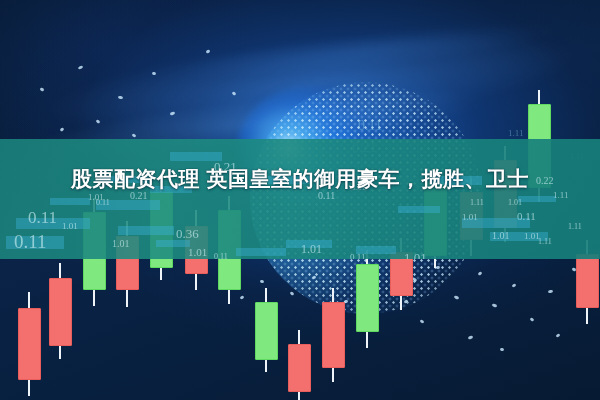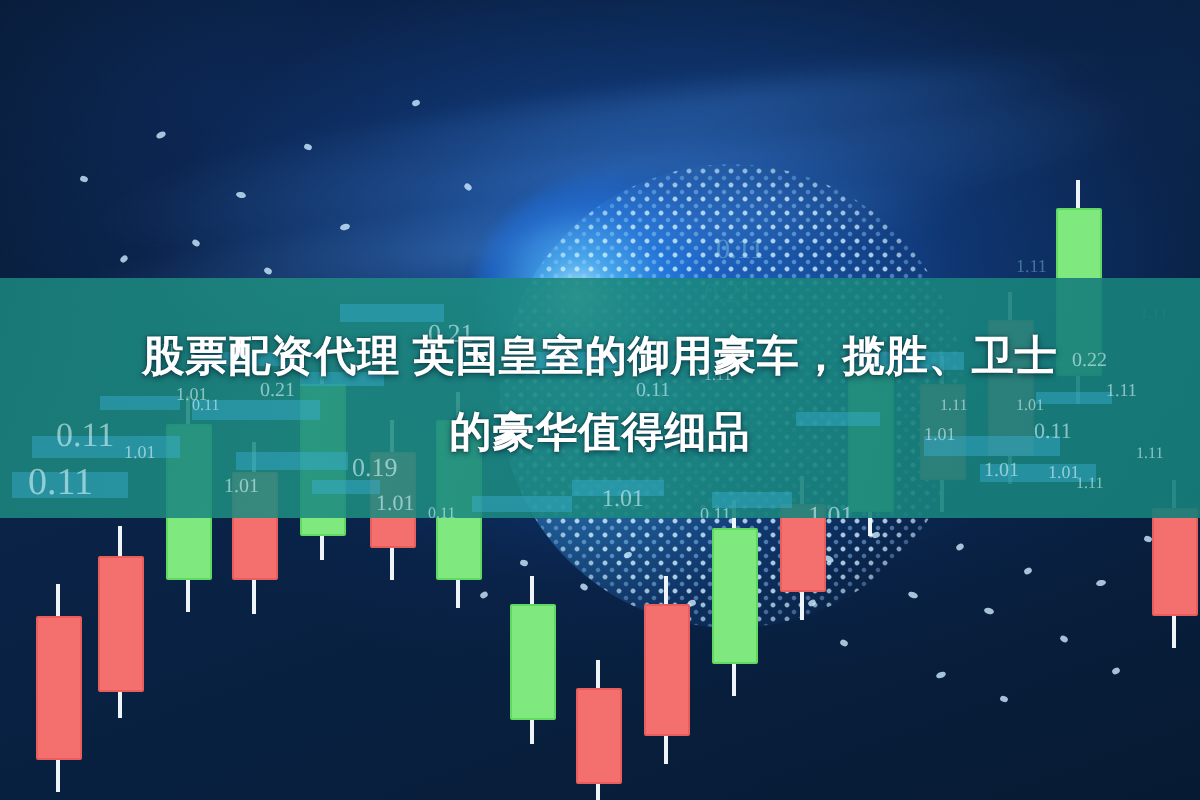--- a/index.html
+++ b/index.html
@@ -303,21 +303,21 @@
         <div class="datum" style="left: 28px; top: 69px; font-size: 17px;">0.11</div>
         <div class="datum" style="left: 14px; top: 92px; font-size: 19px;">0.11</div>
         <div class="datum" style="left: 88px; top: 53px; font-size: 9px;">1.01</div>
         <div class="datum" style="left: 62px; top: 82px; font-size: 9px;">1.01</div>
         <div class="datum" style="left: 112px; top: 99px; font-size: 10px;">1.01</div>
         <div class="datum" style="left: 130px; top: 51px; font-size: 10px;">0.21</div>
         <div class="datum" style="left: 214px; top: 20px; font-size: 13px;">0.21</div>
         <div class="datum" style="left: 96px; top: 59px; font-size: 8px;">0.11</div>
         <div class="datum" style="left: 74px; top: 31px; font-size: 8px;">1.11</div>
         <div class="datum" style="left: 318px; top: 51px; font-size: 10px;">0.11</div>
-        <div class="datum" style="left: 176px; top: 87px; font-size: 13px;">0.19</div>
+        <div class="datum" style="left: 176px; top: 87px; font-size: 13px;">0.36</div>
         <div class="datum" style="left: 188px; top: 107px; font-size: 11px;">1.01</div>
         <div class="datum" style="left: 301px; top: 103px; font-size: 12px;">1.01</div>
         <div class="datum" style="left: 404px; top: 111px; font-size: 13px;">1.01</div>
         <div class="datum" style="left: 462px; top: 73px; font-size: 9px;">1.01</div>
         <div class="datum" style="left: 492px; top: 91px; font-size: 10px;">1.01</div>
         <div class="datum" style="left: 524px; top: 92px; font-size: 9px;">1.01</div>
         <div class="datum" style="left: 470px; top: 59px; font-size: 8px;">1.11</div>
         <div class="datum" style="left: 508px; top: 59px; font-size: 8px;">1.01</div>
         <div class="datum" style="left: 553px; top: 51px; font-size: 9px;">1.11</div>
         <div class="datum" style="left: 568px; top: 83px; font-size: 8px;">1.11</div>
@@ -325,16 +325,15 @@
         <div class="datum" style="left: 536px; top: 36px; font-size: 10px;">0.22</div>
         <div class="datum" style="left: 517px; top: 71px; font-size: 11px;">0.11</div>
         <div class="datum" style="left: 350px; top: 113px; font-size: 9px;">0.11</div>
         <div class="datum" style="left: 352px; top: 44px; font-size: 8px;">1.11</div>
         <div class="datum" style="left: 214px; top: 113px; font-size: 8px;">0.11</div>
       </div>
   </div>
 
   <div class="headline">
     <span class="l1">股票配资代理 英国皇室的御用豪车，揽胜、卫士</span>
-    <span class="l2">的豪华值得细品</span>
   </div>
 
 </div>
 
 </body></html>

